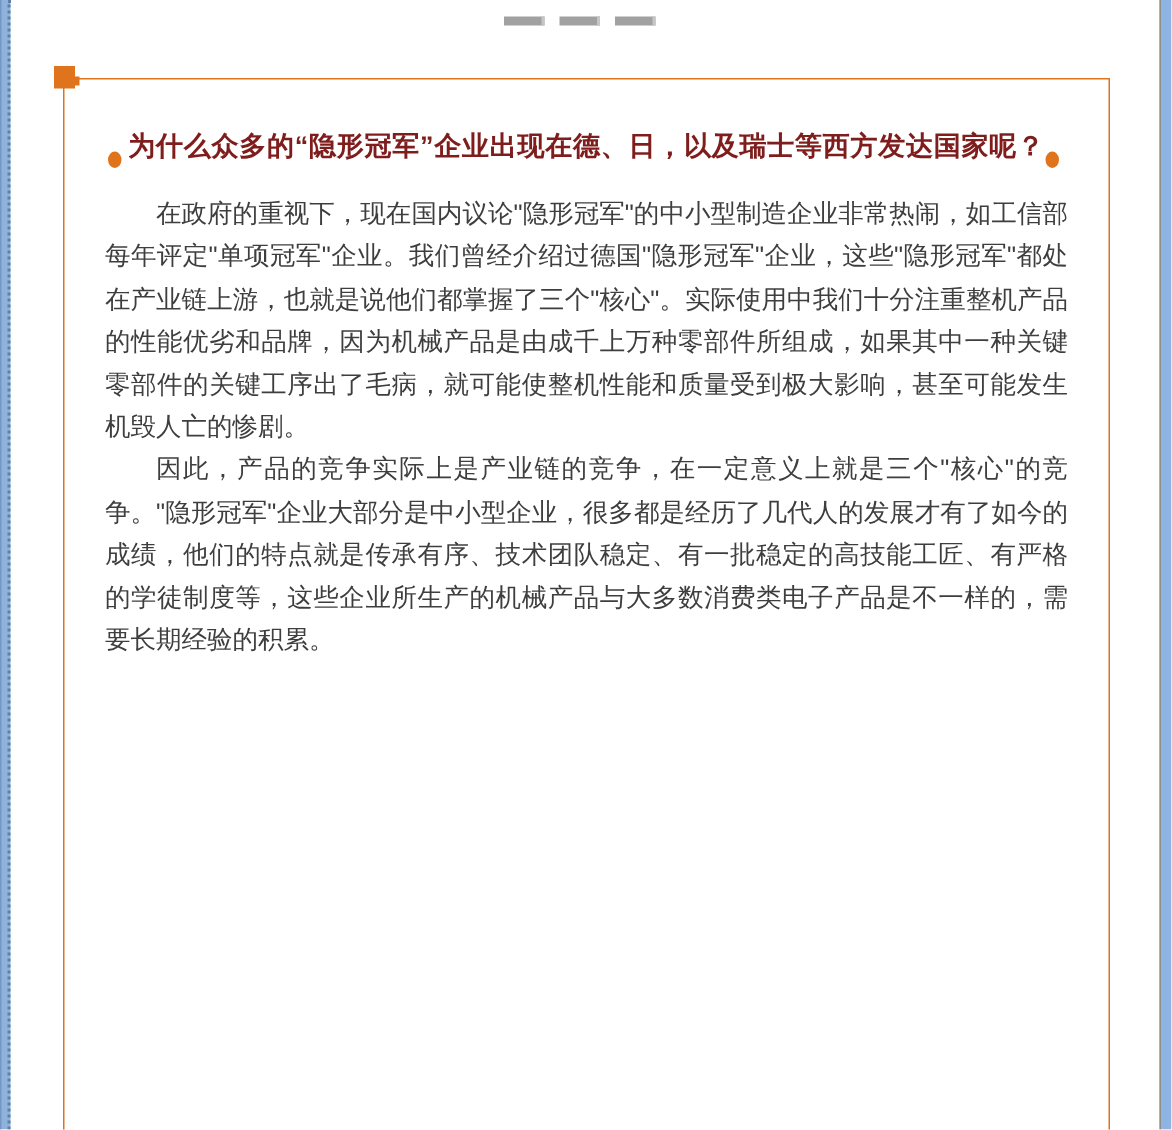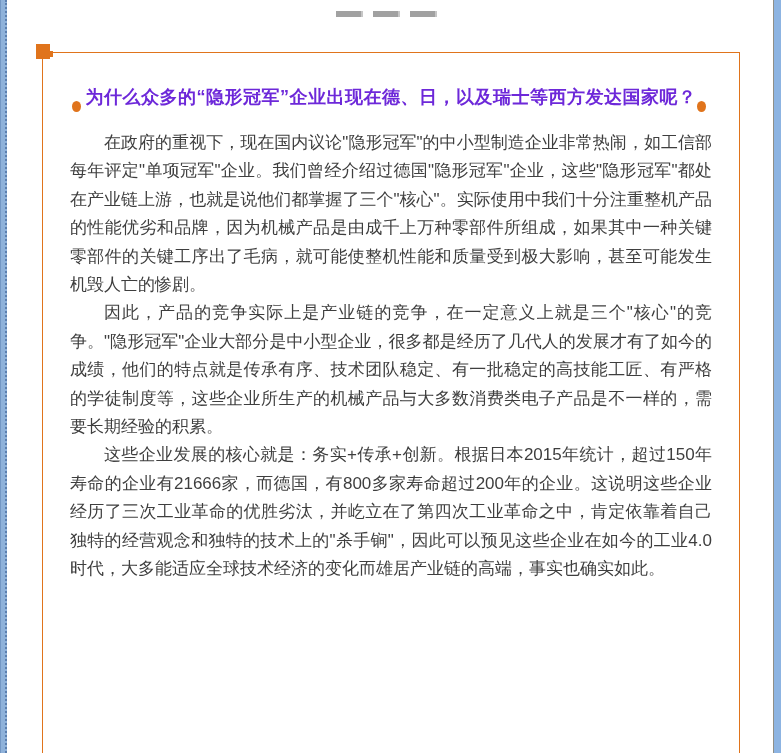--- a/index.html
+++ b/index.html
@@ -63,21 +63,21 @@
   }
   .dot-left { left: 72px; }
   .dot-right { left: 697px; }
 
   .title {
     margin: 26px 40px 0 40px;
     text-align: center;
     font-size: 18px;
     font-weight: bold;
     line-height: 36px;
-    color: #6d28d9;
+    color: #7f1d1d;
     letter-spacing: 0.5px;
   }
 
   .article-body {
     margin-top: 14px;
     padding: 0 27px;
     color: #3e3e3e;
     font-size: 17px;
     line-height: 28.4px;
     text-align: justify;
@@ -104,15 +104,14 @@
 
 <div class="dot dot-left"></div>
 <div class="dot dot-right"></div>
 
 <div class="frame">
   <h1 class="title">为什么众多的“隐形冠军”企业出现在德、日，以及瑞士等西方发达国家呢？</h1>
 
   <div class="article-body">
     <p>在政府的重视下，现在国内议论"隐形冠军"的中小型制造企业非常热闹，如工信部每年评定"单项冠军"企业。我们曾经介绍过德国"隐形冠军"企业，这些"隐形冠军"都处在产业链上游，也就是说他们都掌握了三个"核心"。实际使用中我们十分注重整机产品的性能优劣和品牌，因为机械产品是由成千上万种零部件所组成，如果其中一种关键零部件的关键工序出了毛病，就可能使整机性能和质量受到极大影响，甚至可能发生机毁人亡的惨剧。</p>
     <p>因此，产品的竞争实际上是产业链的竞争，在一定意义上就是三个"核心"的竞争。"隐形冠军"企业大部分是中小型企业，很多都是经历了几代人的发展才有了如今的成绩，他们的特点就是传承有序、技术团队稳定、有一批稳定的高技能工匠、有严格的学徒制度等，这些企业所生产的机械产品与大多数消费类电子产品是不一样的，需要长期经验的积累。</p>
-    <p>这些企业发展的核心就是：务实+传承+创新。根据日本2015年统计，超过150年寿命的企业有21666家，而德国，有800多家寿命超过200年的企业。这说明这些企业经历了三次工业革命的优胜劣汰，并屹立在了第四次工业革命之中，肯定依靠着自己独特的经营观念和独特的技术上的"杀手锏"，因此可以预见这些企业在如今的工业4.0时代，大多能适应全球技术经济的变化而雄居产业链的高端，事实也确实如此。</p>
   </div>
 </div>
 
 </body></html>

